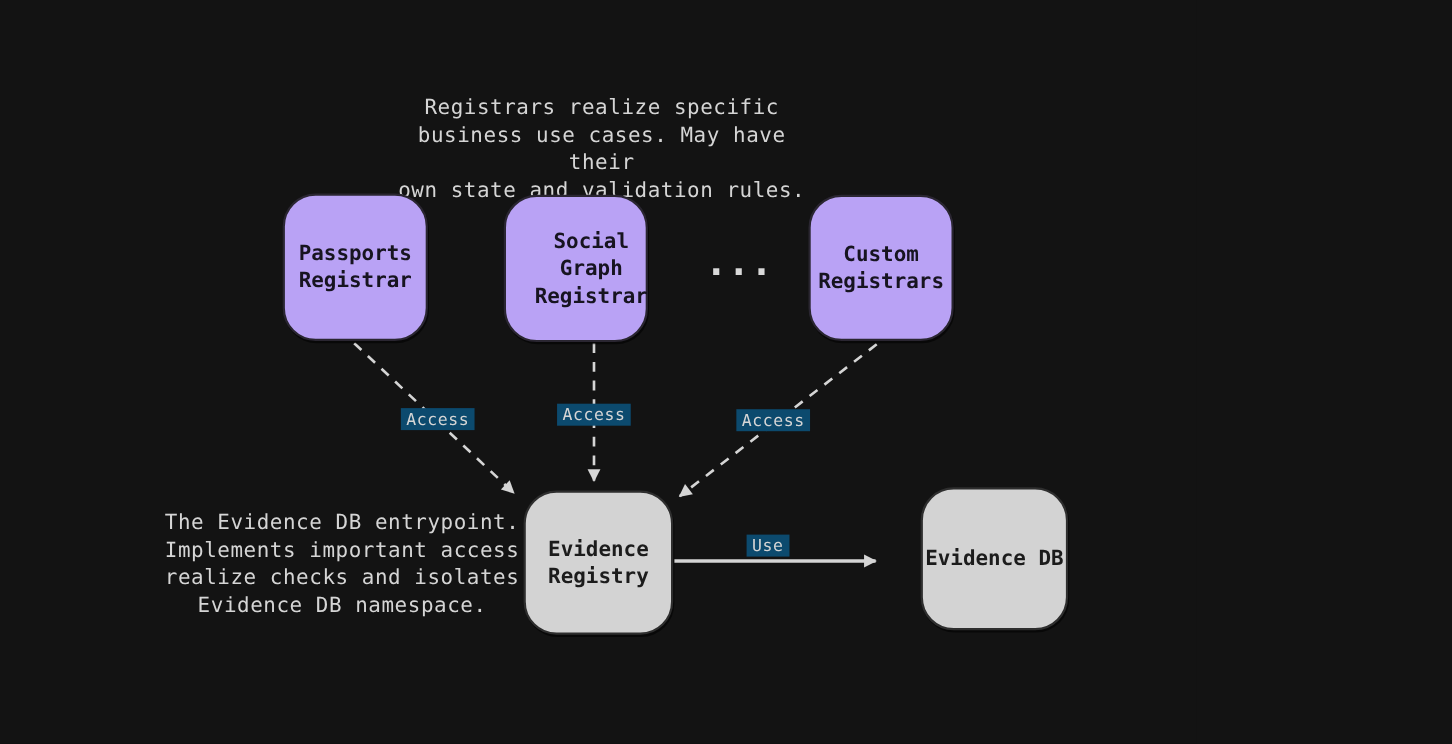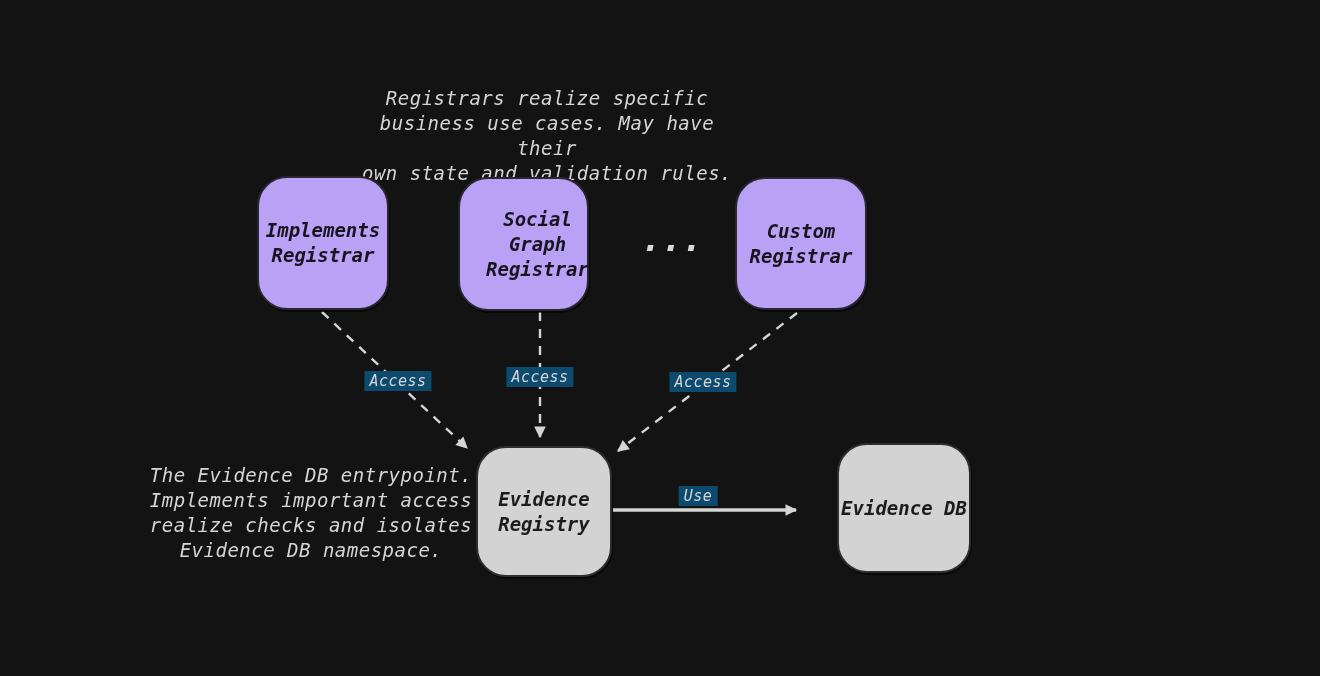--- a/index.html
+++ b/index.html
@@ -4,21 +4,20 @@
 <style>
   * { margin: 0; padding: 0; box-sizing: border-box; }
   html, body { background: #131313; }
   .canvas {
     position: relative;
     width: 1088px;
     height: 676px;
     background: #131313;
     font-family: "DejaVu Sans Mono", monospace;
     overflow: hidden;
-    font-style: italic;
   }
   .annotation {
     position: absolute;
     color: #d5d5d5;
     font-size: 19px;
     line-height: 25px;
     text-align: center;
     white-space: pre-line;
     letter-spacing: 0.5px;
   }
@@ -86,31 +85,31 @@
     <path d="M322,312 L467,448" stroke="#d5d5d5" stroke-width="2.4" stroke-dasharray="9 8" fill="none" marker-end="url(#head)"></path>
     <path d="M540,312 L540,437" stroke="#d5d5d5" stroke-width="2.4" stroke-dasharray="9 8" fill="none" marker-end="url(#head)"></path>
     <path d="M797,313 L618,451" stroke="#d5d5d5" stroke-width="2.4" stroke-dasharray="9 8" fill="none" marker-end="url(#head)"></path>
     <path d="M613,510 L796,510" stroke="#d5d5d5" stroke-width="3.4" fill="none" marker-end="url(#head)"></path>
   </svg>
 
   <div class="annotation" style="left:347px; top:86px; width:400px;">Registrars realize specific
 business use cases. May have their
 own state and validation rules.</div>
 
-  <div class="node registrar" style="left:257px; top:176px; width:132px; height:134px;">Implements
+  <div class="node registrar" style="left:257px; top:176px; width:132px; height:134px;">Passports
 Registrar</div>
 
   <div class="node registrar" style="left:458px; top:177px; width:131px; height:134px;padding-left:28px;">Social
 Graph
 Registrar</div>
 
   <div class="ellipsis" style="left:641px; top:222px;">...</div>
 
   <div class="node registrar" style="left:735px; top:177px; width:132px; height:133px;">Custom
-Registrar</div>
+Registrars</div>
 
   <div class="edge-label" style="left:398px; top:381px;">Access</div>
   <div class="edge-label" style="left:540px; top:377px;">Access</div>
   <div class="edge-label" style="left:703px; top:382px;">Access</div>
   <div class="edge-label" style="left:698px; top:496px;">Use</div>
 
   <div class="node service" style="left:476px; top:446px; width:136px; height:131px;">Evidence
 Registry</div>
 
   <div class="node service" style="left:837px; top:443px; width:134px; height:130px;">Evidence DB</div>

